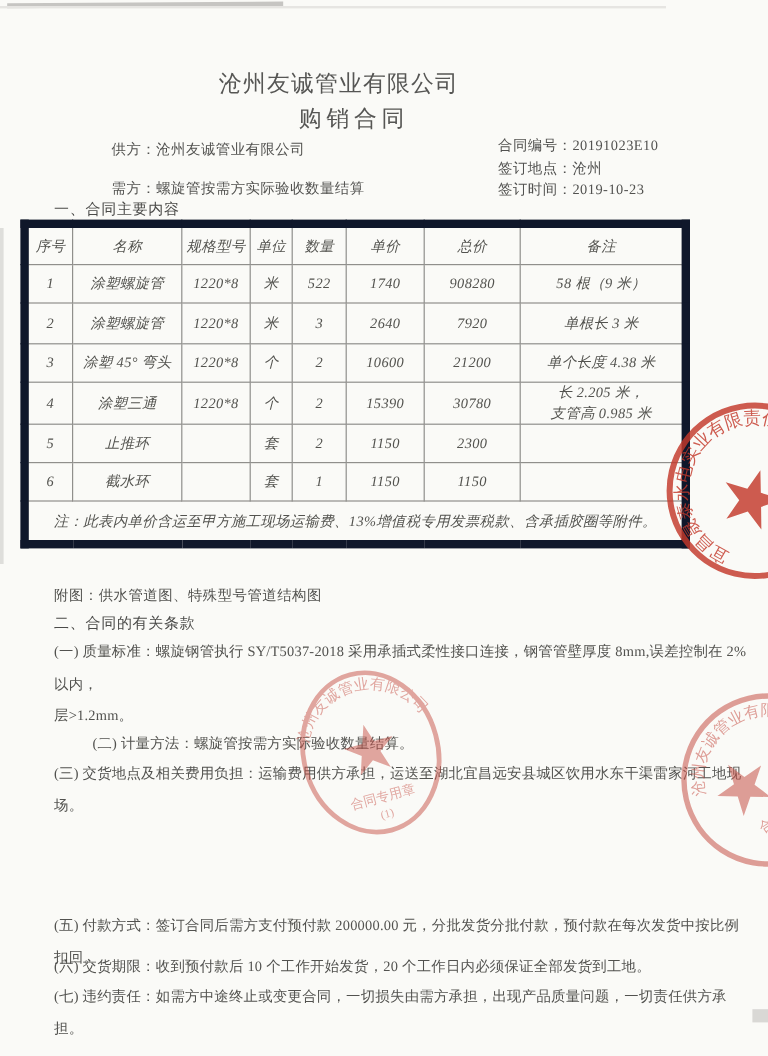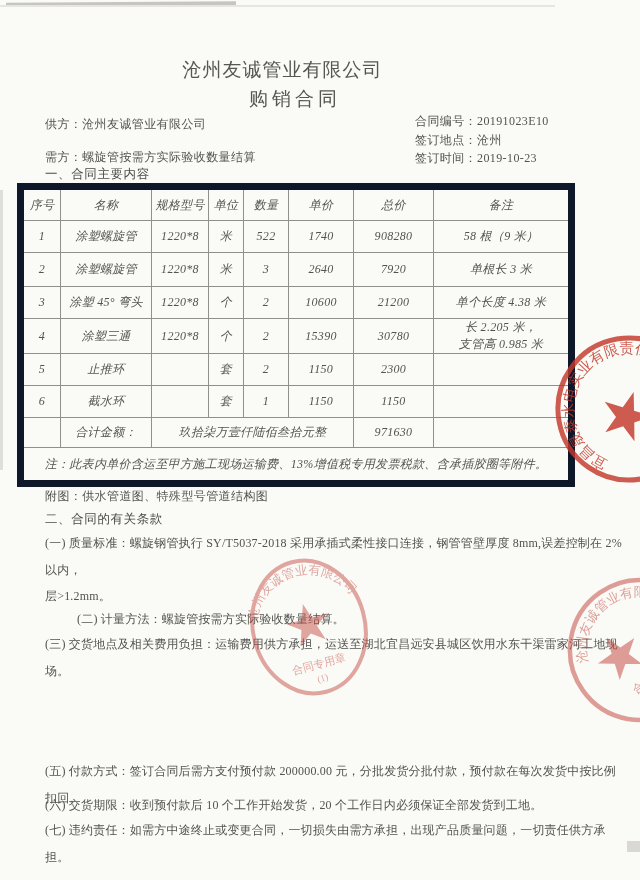--- a/index.html
+++ b/index.html
@@ -5,21 +5,21 @@
   html,body { margin:0; padding:0; background:#e9e8e6; }
   .page {
     position:relative; width:640px; height:880px; margin:0 auto;
     background:#fafaf7; overflow:hidden;
     font-family:"Liberation Serif","DejaVu Serif",serif;
     color:#4b4b49;
   }
   .abs { position:absolute; }
   .doc-title { font-size:19px; letter-spacing:1px; color:#565654; text-align:center; }
   .doc-subtitle { font-size:19px; letter-spacing:4px; color:#565654; text-align:center; }
-  .meta { font-size:12px; letter-spacing:0.4px; color:#525250; }
+  .meta { font-size:12px; letter-spacing:0.4px; color:#525250;margin-left:48px; }
   .info-block { font-size:12px; line-height:18.5px; letter-spacing:0.4px; color:#525250; }
   .section-head { font-size:12.5px; letter-spacing:0.6px; color:#4a4a48; }
 
   table.items {
     position:absolute; left:17px; top:183px; width:551px;
     border-collapse:collapse; table-layout:fixed;
     border:7px solid #0f172a;
     font-style:italic;
   }
   table.items td {
@@ -139,27 +139,20 @@
     <tr class="h32">
       <td>6</td>
       <td>截水环</td>
       <td></td>
       <td>套</td>
       <td>1</td>
       <td>1150</td>
       <td>1150</td>
       <td class="remark"></td>
     </tr>
-    <tr class="h30">
-      <td></td>
-      <td>合计金额：</td>
-      <td class="words" colspan="4">玖拾柒万壹仟陆佰叁拾元整</td>
-      <td>971630</td>
-      <td></td>
-    </tr>
     <tr class="h36">
       <td class="note-cell" colspan="8">注：此表内单价含运至甲方施工现场运输费、13%增值税专用发票税款、含承插胶圈等附件。</td>
     </tr>
   </tbody>
     </table>
 
   <div class="abs plain-line" style="left:45px;top:488px;">附图：供水管道图、特殊型号管道结构图</div>
   <div class="abs section-head" style="left:45px;top:511px;">二、合同的有关条款</div>
 
   <div class="term" style="top:530px;">

